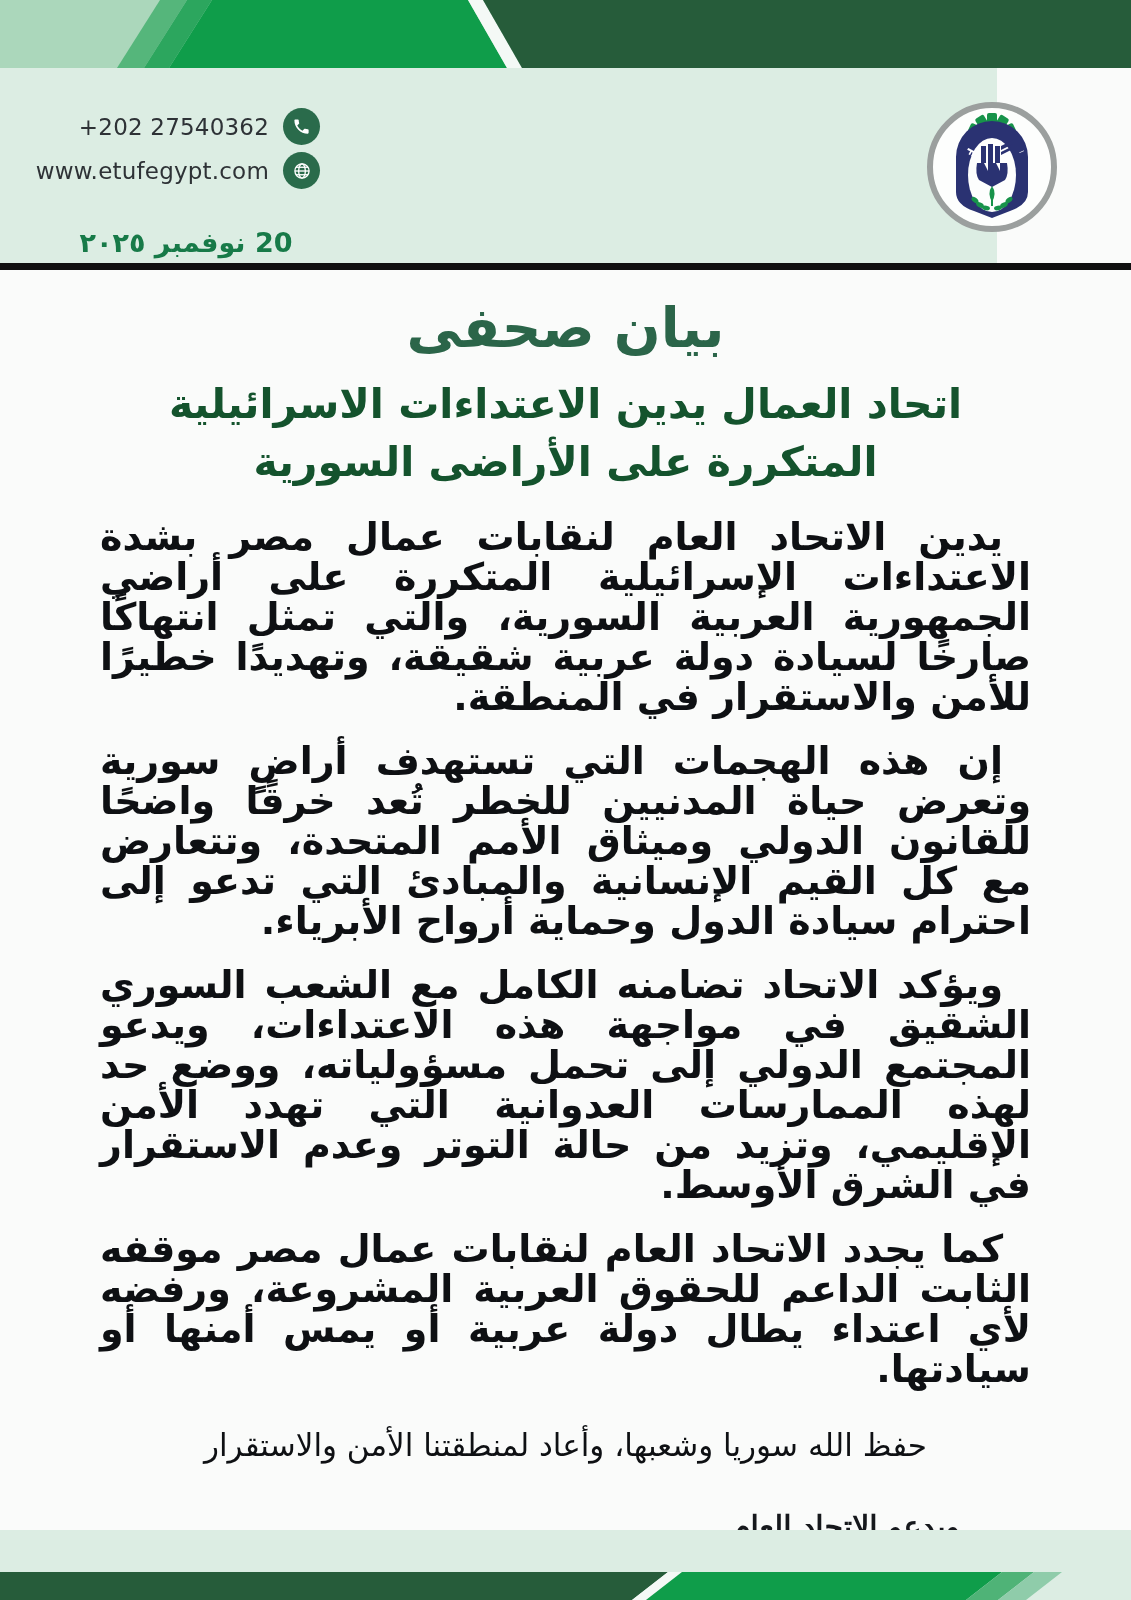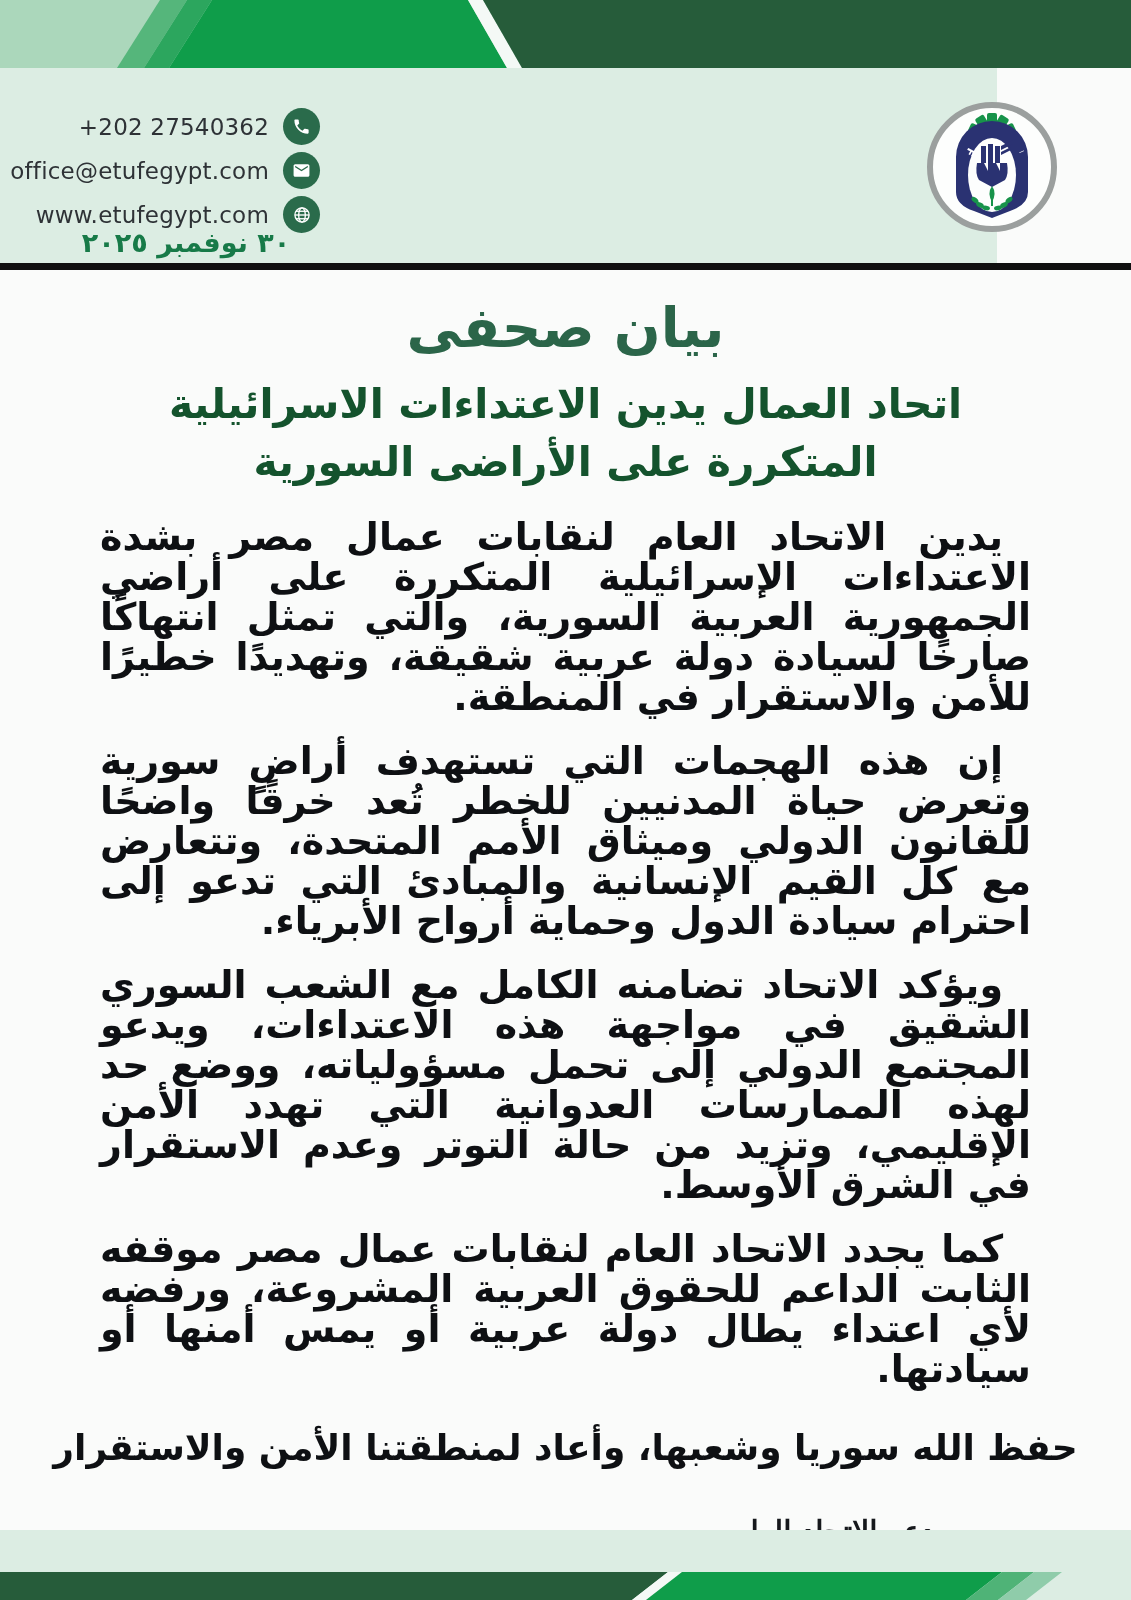--- a/index.html
+++ b/index.html
@@ -53,21 +53,21 @@
     font-size:41px; font-weight:bold; color:#14532d; line-height:1.42;
   }
   .body-text { margin:26px 100px 0 100px; }
   .body-text p {
     font-size:38px; font-weight:bold; color:#0e1013;
     line-height:40px; text-align:justify; text-align-last:right;
     text-indent:28px; margin-bottom:24px;
   }
   .closing {
     margin-top:38px; text-align:center;
-    font-size:36px; font-weight:bold; color:#0e1013;
+    font-size:31px; font-weight:normal; color:#0e1013;
   }
   .signature {
     margin-top:46px; margin-right:130px; width:310px;
     text-align:center; direction:rtl;
     font-family:"DejaVu Serif", serif;
   }
   .sig-title { font-size:30px; font-weight:bold; color:#16181c; }
   .sig-name  { font-size:36px; font-weight:normal; color:#0e1013; margin-top:12px; }
   
   .footer {
@@ -91,46 +91,38 @@
       <polygon points="468,0 483,0 522,68 507,68" fill="#f4f9f6"></polygon>
       <polygon points="483,0 1131,0 1131,68 522,68" fill="#265c3a"></polygon>
     </svg>
 
     <div class="contacts">
       <div class="contact-row">
         <span class="contact-text">+202 27540362</span>
         <span class="icon-circle">
           <svg width="19" height="19" viewBox="0 0 24 24">
             <path fill="#ffffff" d="M6.62 10.79c1.44 2.83 3.76 5.14 6.59 6.59l2.2-2.2c.27-.27.67-.36 1.02-.24 1.12.37 2.33.57 3.57.57.55 0 1 .45 1 1V20c0 .55-.45 1-1 1-9.39 0-17-7.61-17-17 0-.55.45-1 1-1h3.5c.55 0 1 .45 1 1 0 1.25.2 2.45.57 3.57.11.35.03.74-.25 1.02l-2.2 2.2z"></path>
-          </svg>
-        </span>
-      </div>
-      <div class="contact-row">
-        <span class="contact-text">office@etufegypt.com</span>
-        <span class="icon-circle">
-          <svg width="19" height="19" viewBox="0 0 24 24">
-            <path fill="#ffffff" d="M20 4H4c-1.1 0-1.99.9-1.99 2L2 18c0 1.1.9 2 2 2h16c1.1 0 2-.9 2-2V6c0-1.1-.9-2-2-2zm0 4l-8 5-8-5V6l8 5 8-5v2z"></path>
           </svg>
         </span>
       </div>
       <div class="contact-row">
         <span class="contact-text">www.etufegypt.com</span>
         <span class="icon-circle">
           <svg width="20" height="20" viewBox="0 0 24 24" fill="none" stroke="#ffffff" stroke-width="1.6">
             <circle cx="12" cy="12" r="8.5"></circle>
             <ellipse cx="12" cy="12" rx="4" ry="8.5"></ellipse>
             <line x1="3.5" y1="12" x2="20.5" y2="12"></line>
             <line x1="4.6" y1="7.5" x2="19.4" y2="7.5"></line>
             <line x1="4.6" y1="16.5" x2="19.4" y2="16.5"></line>
           </svg>
         </span>
       </div>
     </div>
 
-    <div class="header-date">٣٠ نوفمبر ٢٠٢٥</div>
+    <div class="header-date">20 نوفمبر ٢٠٢٥</div>
 
     <div class="logo-wrap">
       <svg width="134" height="134" viewBox="0 0 134 134">
         <circle cx="67" cy="67" r="62" fill="#fdfefd" stroke="#9b9f9e" stroke-width="6"></circle>
 
         <g fill="#17934a">
           <rect x="62" y="13" width="10" height="12" rx="2" transform="rotate(0 67 38)"></rect>
           <rect x="62" y="13" width="10" height="12" rx="2" transform="rotate(32 67 38)"></rect>
           <rect x="62" y="13" width="10" height="12" rx="2" transform="rotate(-32 67 38)"></rect>
           <rect x="62" y="13" width="10" height="12" rx="2" transform="rotate(64 67 38)"></rect>

